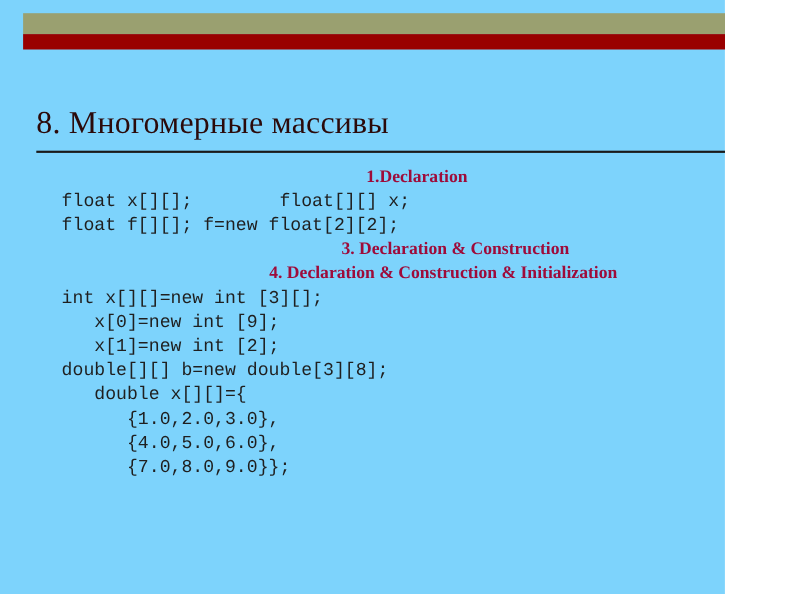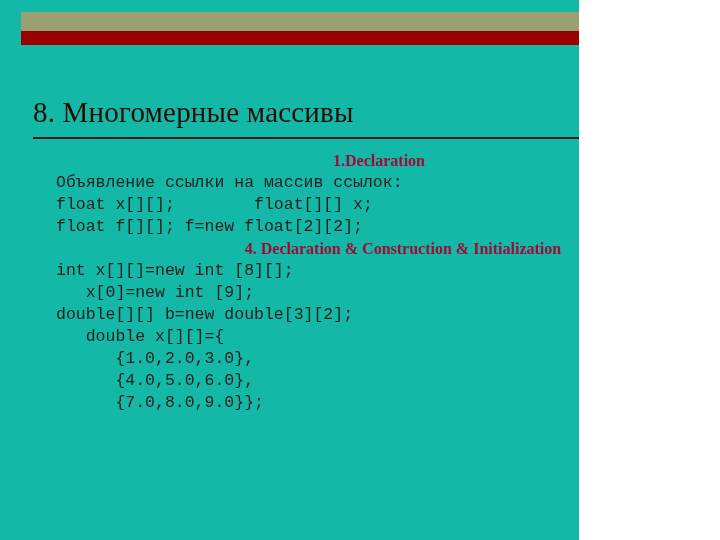--- a/index.html
+++ b/index.html
@@ -3,23 +3,23 @@
 <meta charset="utf-8">
 <title>Slide</title>
 <style>
   html, body {
     margin: 0;
     padding: 0;
     background: #ffffff;
   }
   #slide {
     position: relative;
-    width: 579px;
+    width: 659px;
     height: 540px;
-    background: #14b8a6;
+    background: #7dd3fc;
     overflow: hidden;
     font-family: "Liberation Serif", serif;
   }
 
   
   .bar-band {
     position: absolute;
     left: 21px;
     width: 669px;
   }
@@ -108,26 +108,27 @@
   <div class="bar-band bar-olive-top"></div>
   <div class="bar-band bar-red-bottom"></div>
   <div class="cap cap-red-top"></div>
   <div class="cap cap-olive-bottom"></div>
 
   <div class="slide-title">8. Многомерные массивы</div>
   <div class="title-rule"></div>
 
   <div class="body-area" id="body-area">
       <div class="line heading h-indent-2">1.Declaration</div>
-      <div class="line code">Объявление ссылки на массив ссылок:</div>
       <div class="line code">float x[][];        float[][] x;</div>
       <div class="line code">float f[][]; f=new float[2][2];</div>
+      <div class="line heading h-indent-3">3. Declaration &amp; Construction</div>
       <div class="line heading h-indent-4">4. Declaration &amp; Construction &amp; Initialization</div>
-      <div class="line code">int x[][]=new int [8][];</div>
+      <div class="line code">int x[][]=new int [3][];</div>
       <div class="line code">   x[0]=new int [9];</div>
-      <div class="line code">double[][] b=new double[3][2];</div>
+      <div class="line code">   x[1]=new int [2];</div>
+      <div class="line code">double[][] b=new double[3][8];</div>
       <div class="line code">   double x[][]={</div>
       <div class="line code">      {1.0,2.0,3.0},</div>
       <div class="line code">      {4.0,5.0,6.0},</div>
       <div class="line code">      {7.0,8.0,9.0}};</div>
     </div>
 
 </div>
 
 </body></html>

